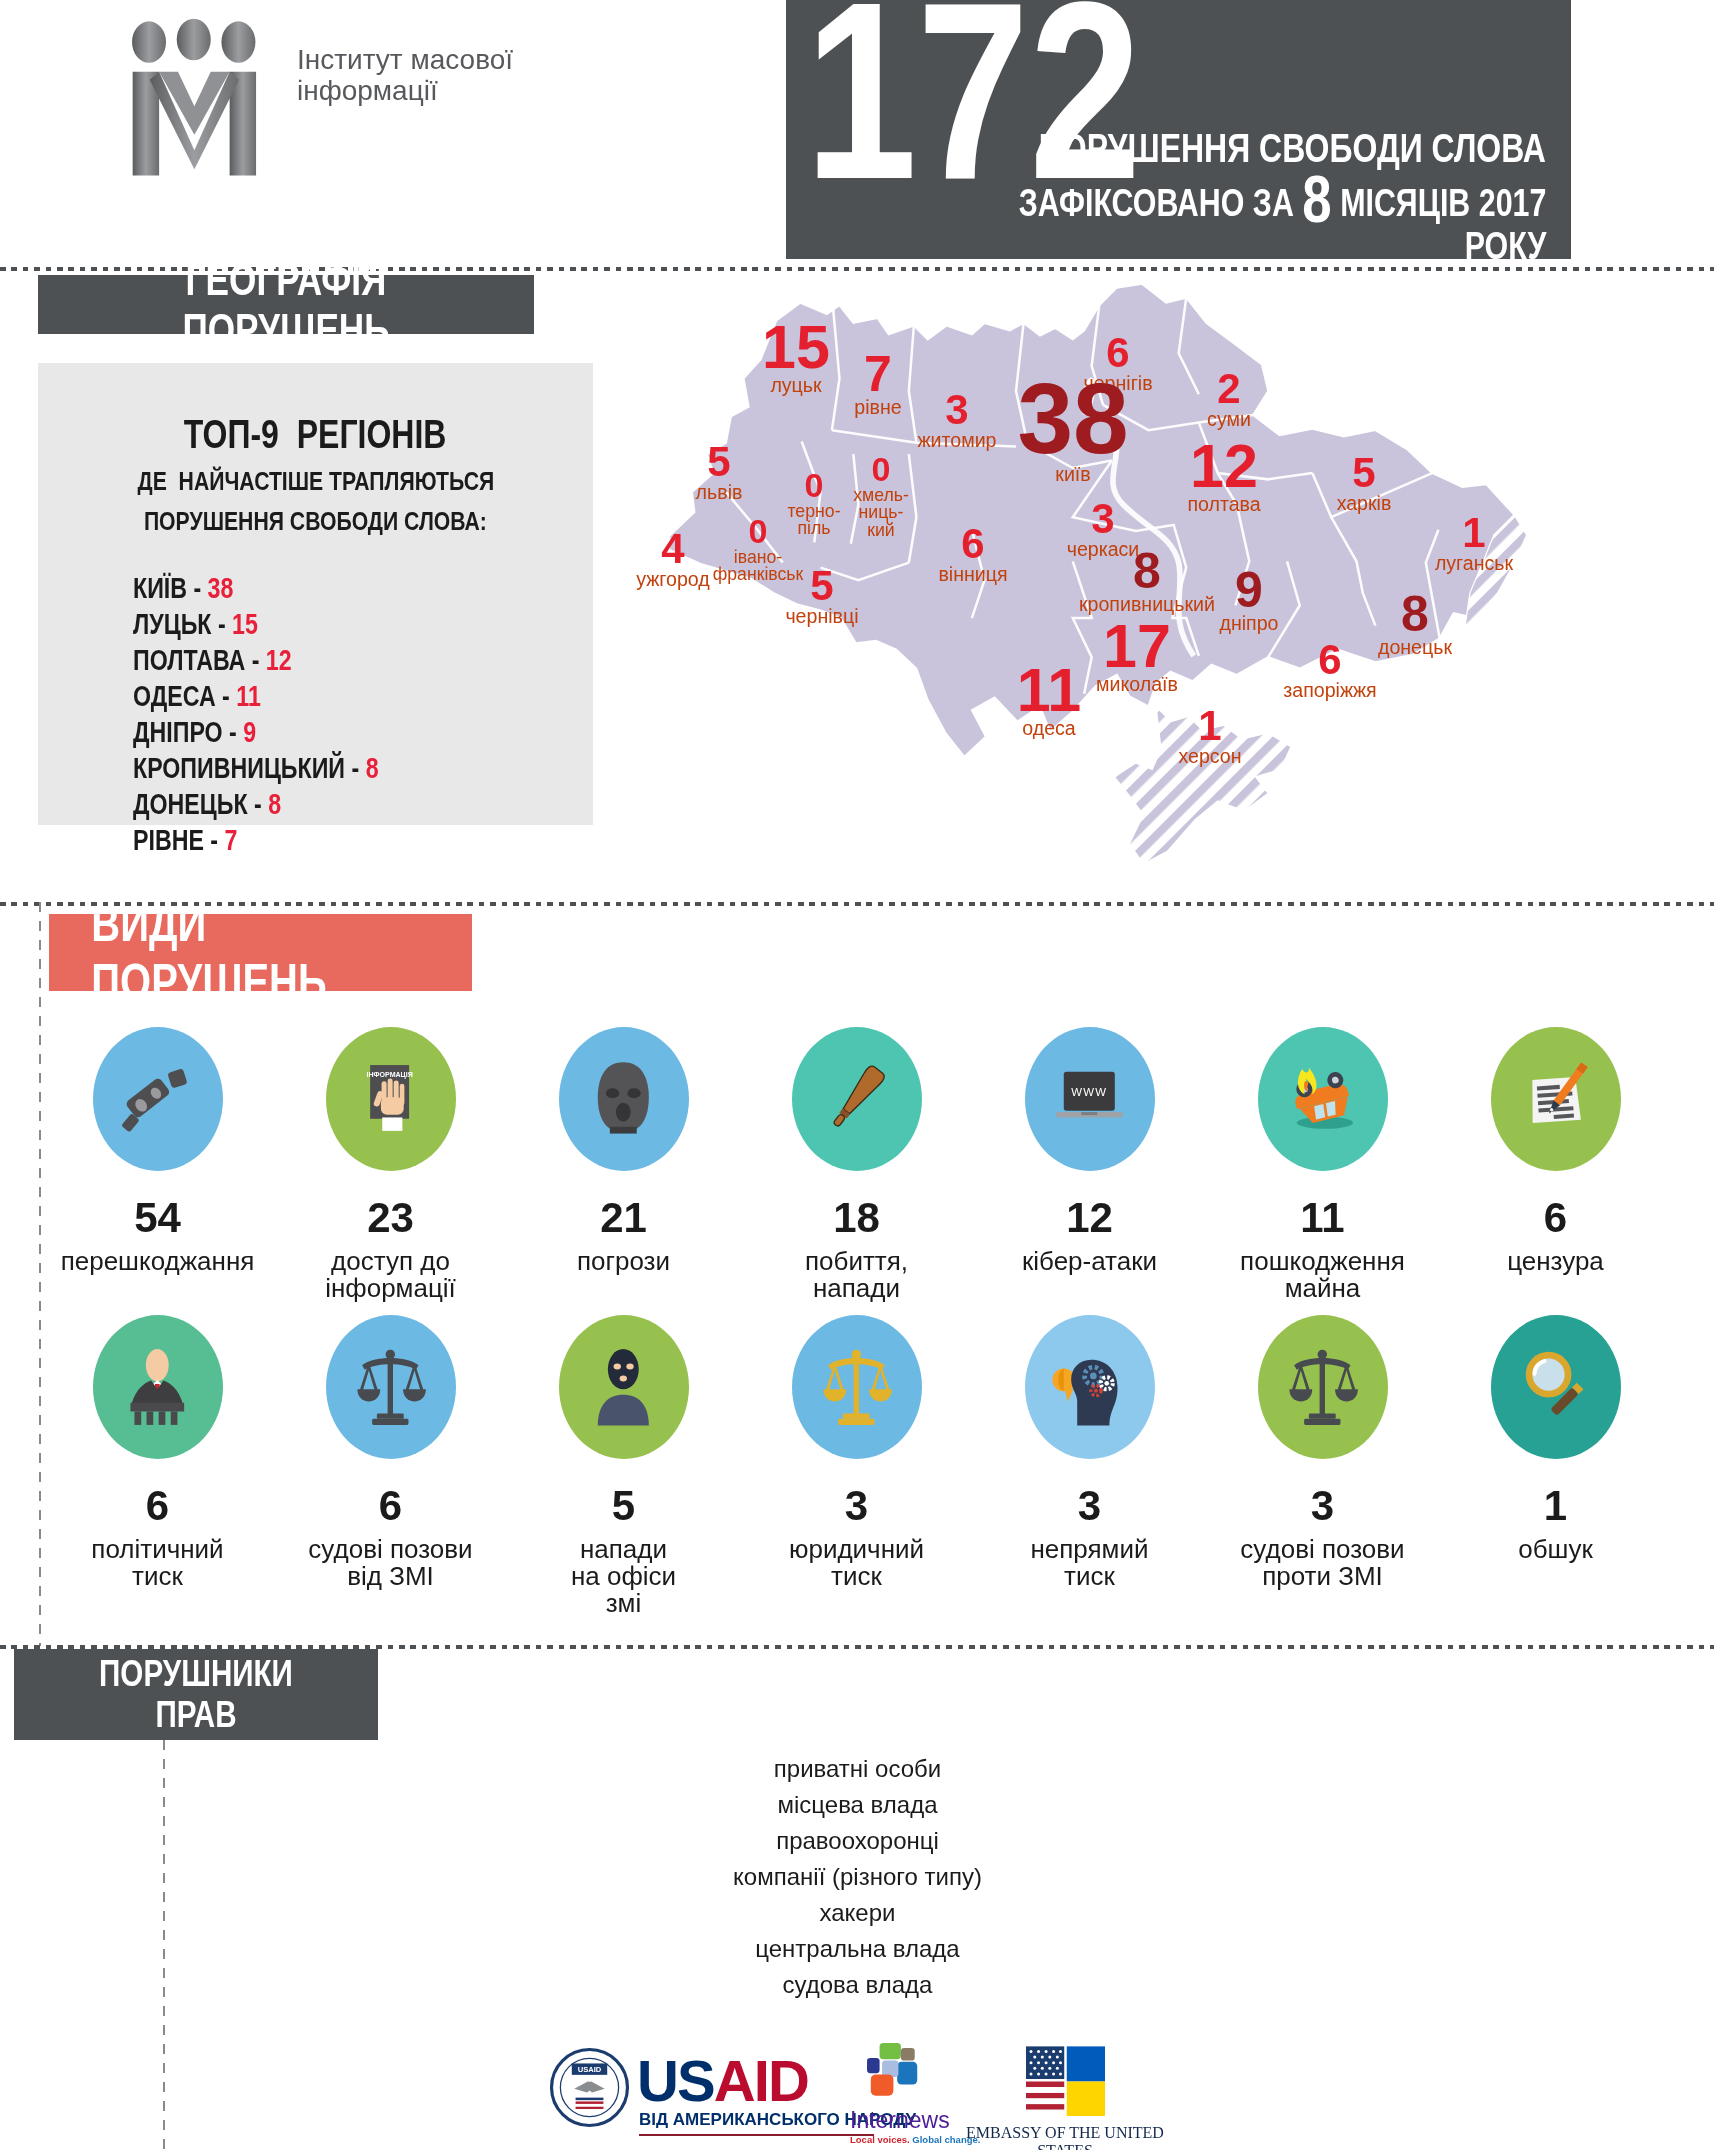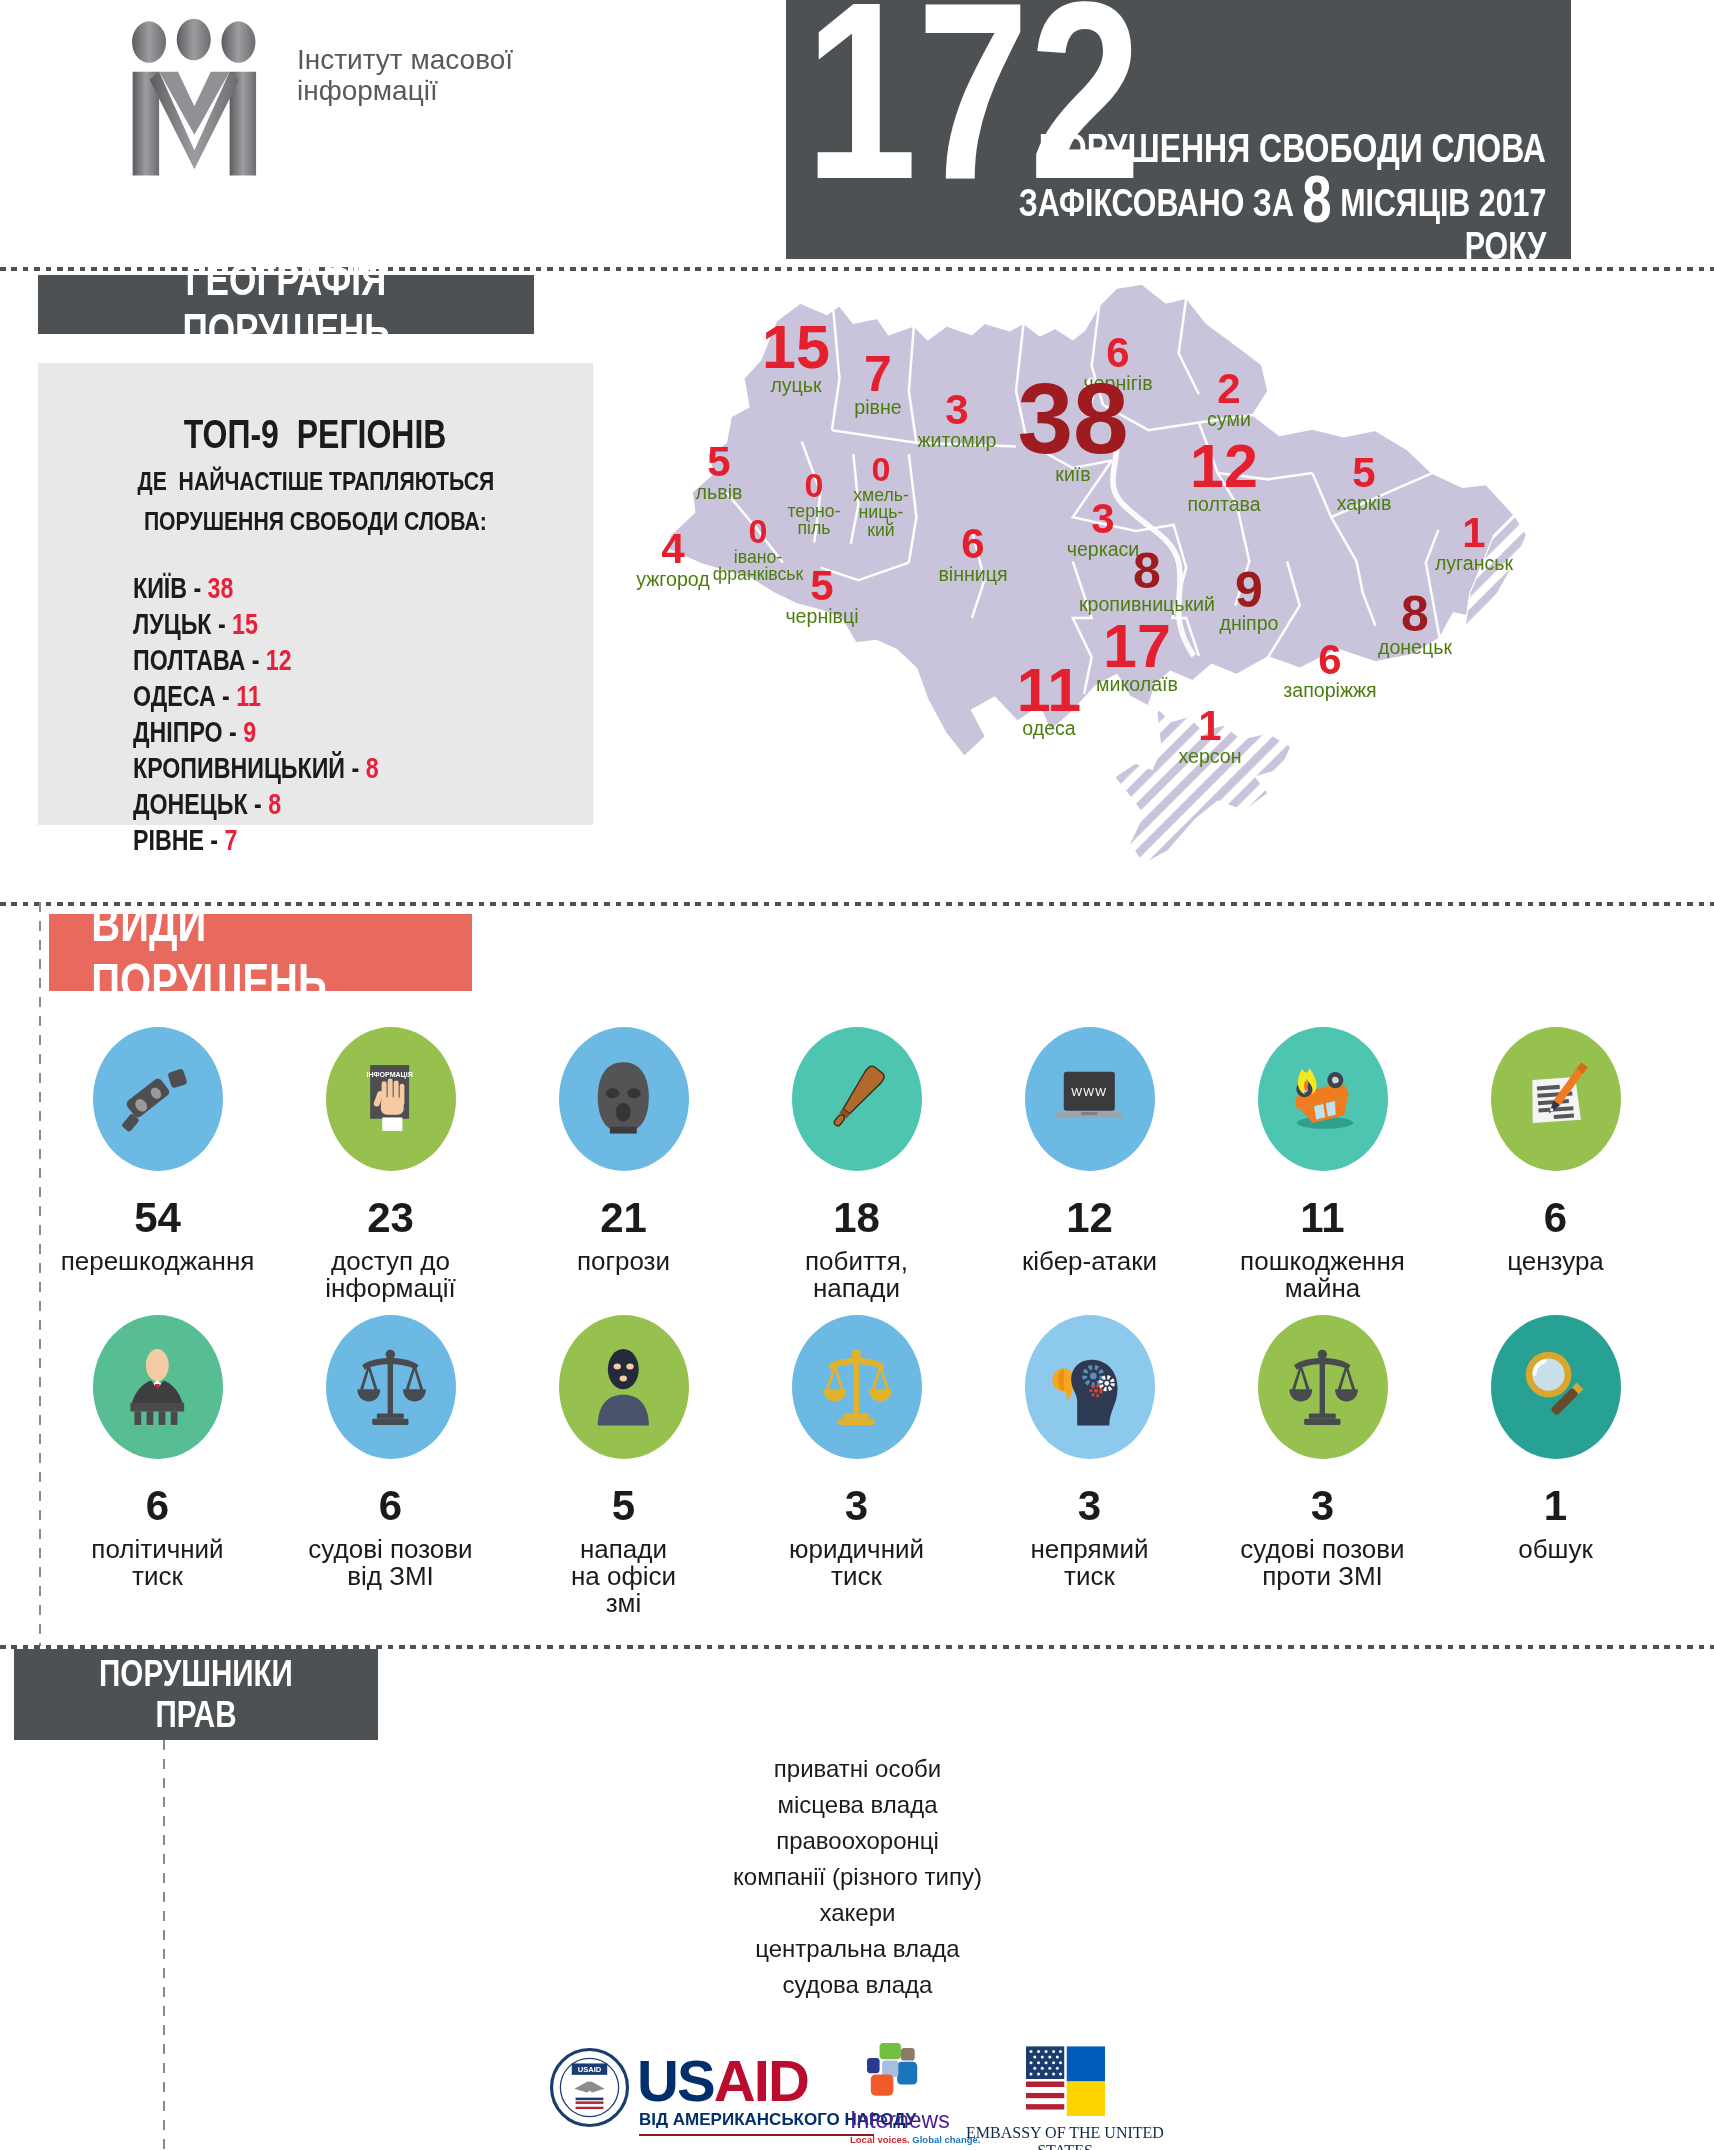--- a/index.html
+++ b/index.html
@@ -33,21 +33,21 @@
   .top9-sub{text-align:center;font-size:26.5px;font-weight:bold;margin-top:8.8px;white-space:pre;}
   #top9-list{list-style:none;margin:35px 0 0 95px;padding:0;font-size:29px;font-weight:bold;}
   #top9-list li{height:36px;}
   #top9-list .val{color:#e8203a;}
   
   #map-wrap{left:631px;top:265px;width:1084px;height:621px;}
   #map-svg{position:absolute;left:0;top:0;width:100%;height:100%;}
   .region{position:absolute;transform:translateX(-50%);text-align:center;line-height:.92;}
   .region .num{font-weight:bold;color:#e5202e;}
   .region.dark .num{color:#9e1b1f;}
-  .region .rname{font-size:19.6px;color:#4d7c0f;font-weight:500;line-height:1.0;margin-top:1.3px;white-space:nowrap;}
+  .region .rname{font-size:19.6px;color:#c2410c;font-weight:500;line-height:1.0;margin-top:1.3px;white-space:nowrap;}
   .region.sm .rname{font-size:17.7px;}
   .region.xxl .num{font-size:100px;}
   .region.xl .num{font-size:61px;}
   .region.lg .num{font-size:50px;}
   .region.md .num{font-size:42px;}
   .region.sm .num{font-size:34px;}
   
   .vrow{position:absolute;left:41px;width:1634px;display:flex;}
   #vrow1{top:1027px;}
   #vrow2{top:1315px;}

